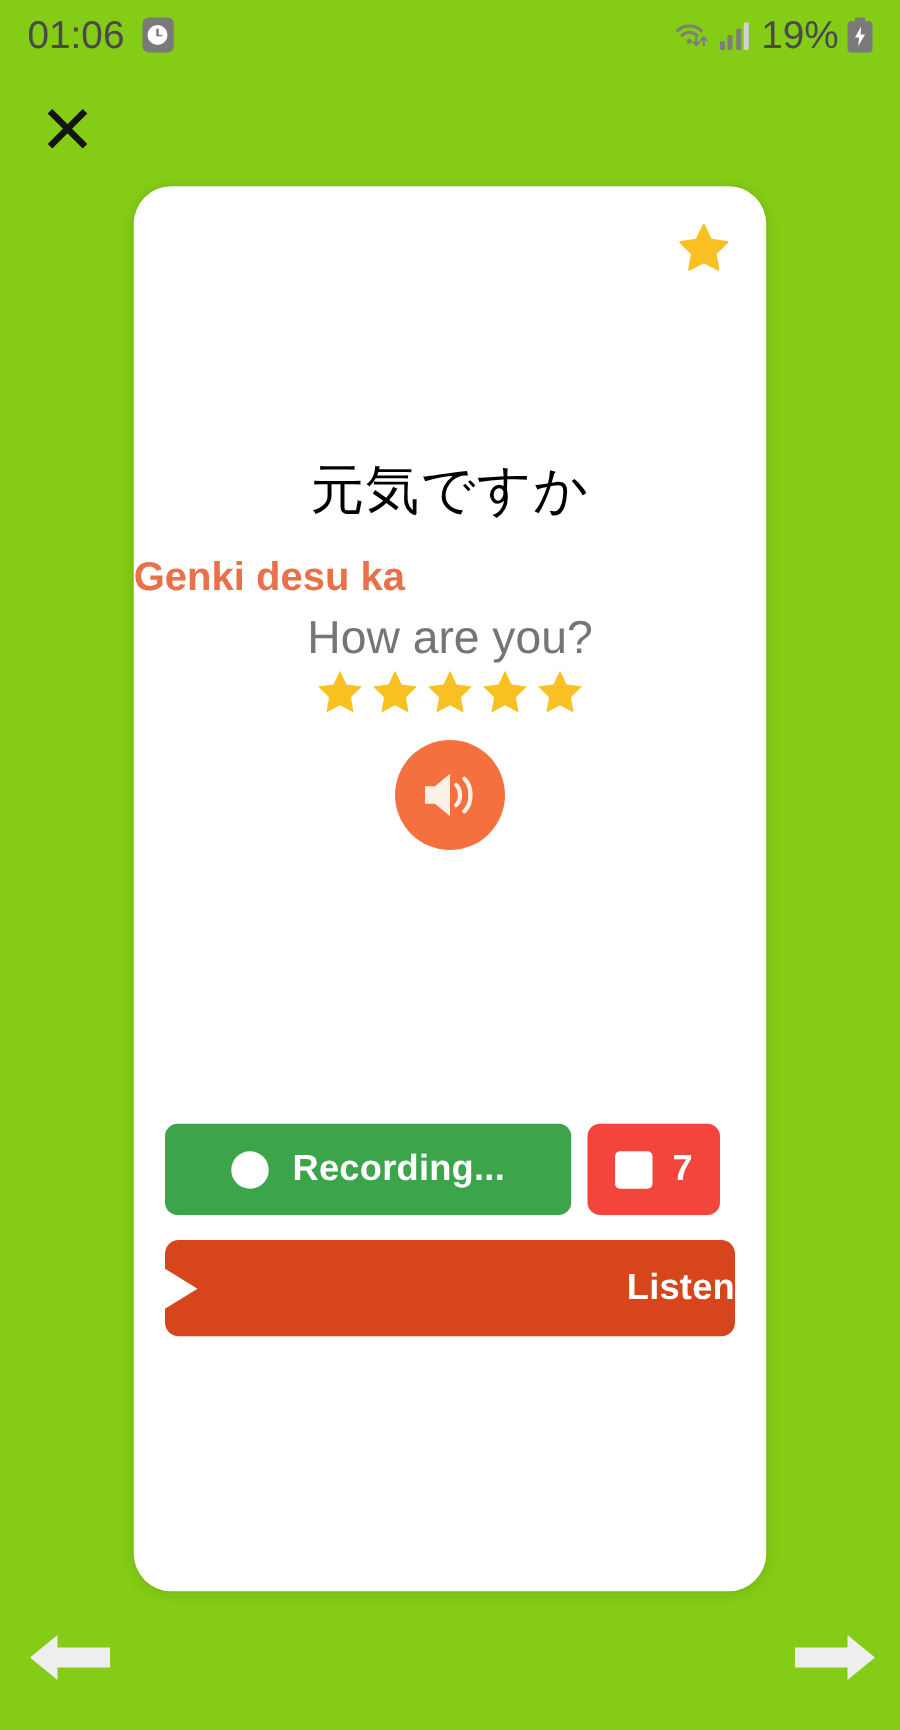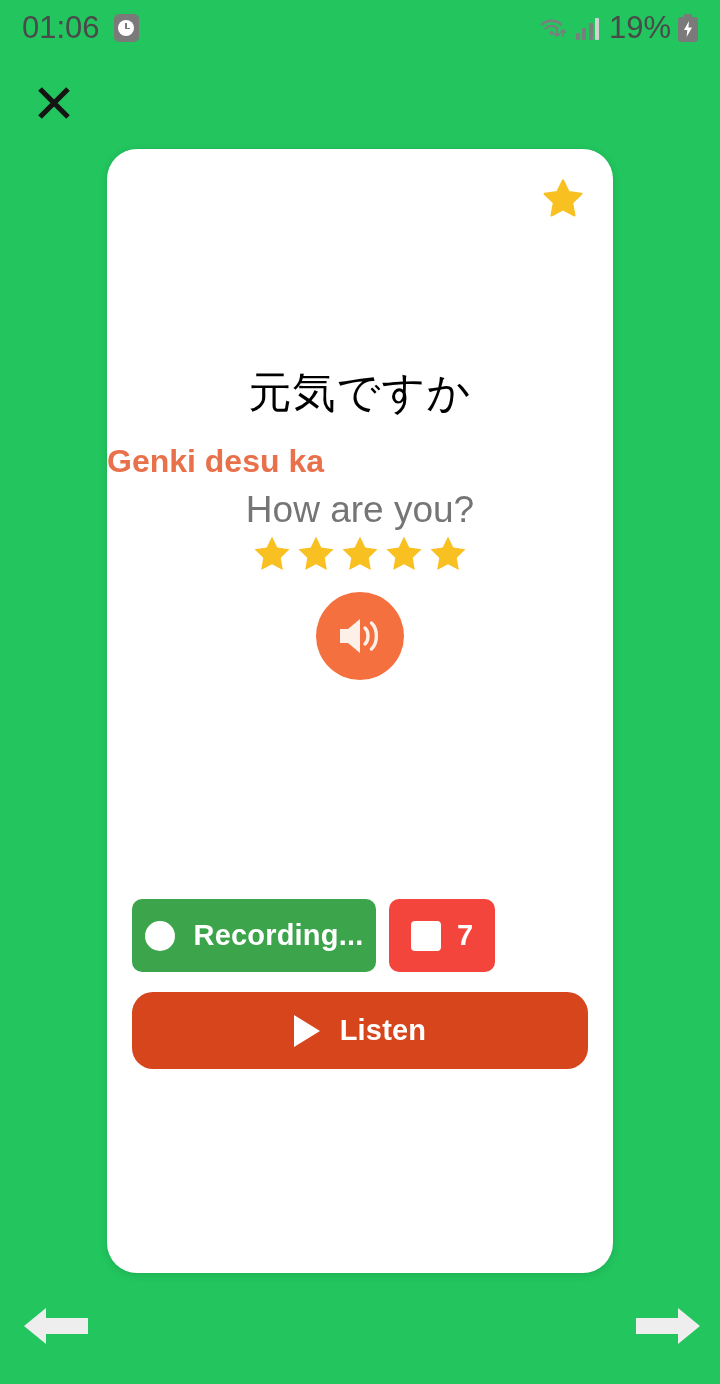--- a/index.html
+++ b/index.html
@@ -2,21 +2,21 @@
 <html><head>
 <meta charset="utf-8">
 <style>
   * { margin:0; padding:0; box-sizing:border-box; }
   html, body {
     width:720px; height:1384px;
     background:#ffffff;
     font-family:"Liberation Sans","DejaVu Sans",sans-serif;
     overflow:hidden;
   }
-  .screen { position:relative; width:720px; height:1384px; background:#22c55e; }
+  .screen { position:relative; width:720px; height:1384px; background:#84cc16; }
 
   
   .statusbar{
     position:absolute; top:0; left:0; width:720px; height:56px;
     display:flex; align-items:center; justify-content:space-between;
     padding:0 22px;
   }
   .sb-left{ display:flex; align-items:center; gap:14px; }
   .sb-clock-text{ font-size:31px; color:#4a4a4a; letter-spacing:0px; font-weight:400; }
   .alarm-icon{
@@ -101,42 +101,42 @@
 
   .speaker-btn{
     position:absolute; left:50%; top:443px; transform:translateX(-50%);
     width:88px; height:88px; border-radius:50%; background:#f4713f;
     display:flex; align-items:center; justify-content:center;
     cursor:pointer; border:none;
   }
 
   
   .btn-row{
-    position:absolute; left:25px; top:750px; width:363px;
+    position:absolute; left:25px; top:750px; width:444px;
     display:flex; gap:13px;
   }
   .rec-btn{
     flex:1; height:73px; background:#3ca54c; border-radius:10px; border:none;
     display:flex; align-items:center; justify-content:center; gap:19px;
     cursor:pointer;
   }
   .rec-dot{ width:30px; height:30px; border-radius:50%; background:#fff; }
   .rec-label{ font-size:29px; font-weight:bold; color:#fff; letter-spacing:.2px; }
   .stop-btn{
     width:106px; height:73px; background:#f4453c; border-radius:10px; border:none;
     display:flex; align-items:center; justify-content:center; gap:16px;
     cursor:pointer;
   }
   .stop-square{ width:30px; height:30px; border-radius:4px; background:#fff; }
   .stop-count{ font-size:29px; font-weight:bold; color:#fff; }
 
   .listen-btn{
     position:absolute; left:25px; top:843px; width:456px; height:77px;
-    background:#d6451b; border-radius:21px; border:none;
-    display:flex; align-items:center; justify-content:center; gap:20px;
+    background:#d6451b; border-radius:11px; border:none;
+    display:flex; align-items:center; justify-content:space-between; gap:20px;
     cursor:pointer;
   }
   .play-tri{
     width:0; height:0; border-left:26px solid #fff;
     border-top:16px solid transparent; border-bottom:16px solid transparent;
   }
   .listen-label{ font-size:29px; font-weight:bold; color:#fff; letter-spacing:.2px; }
 
   
   .nav-prev{

